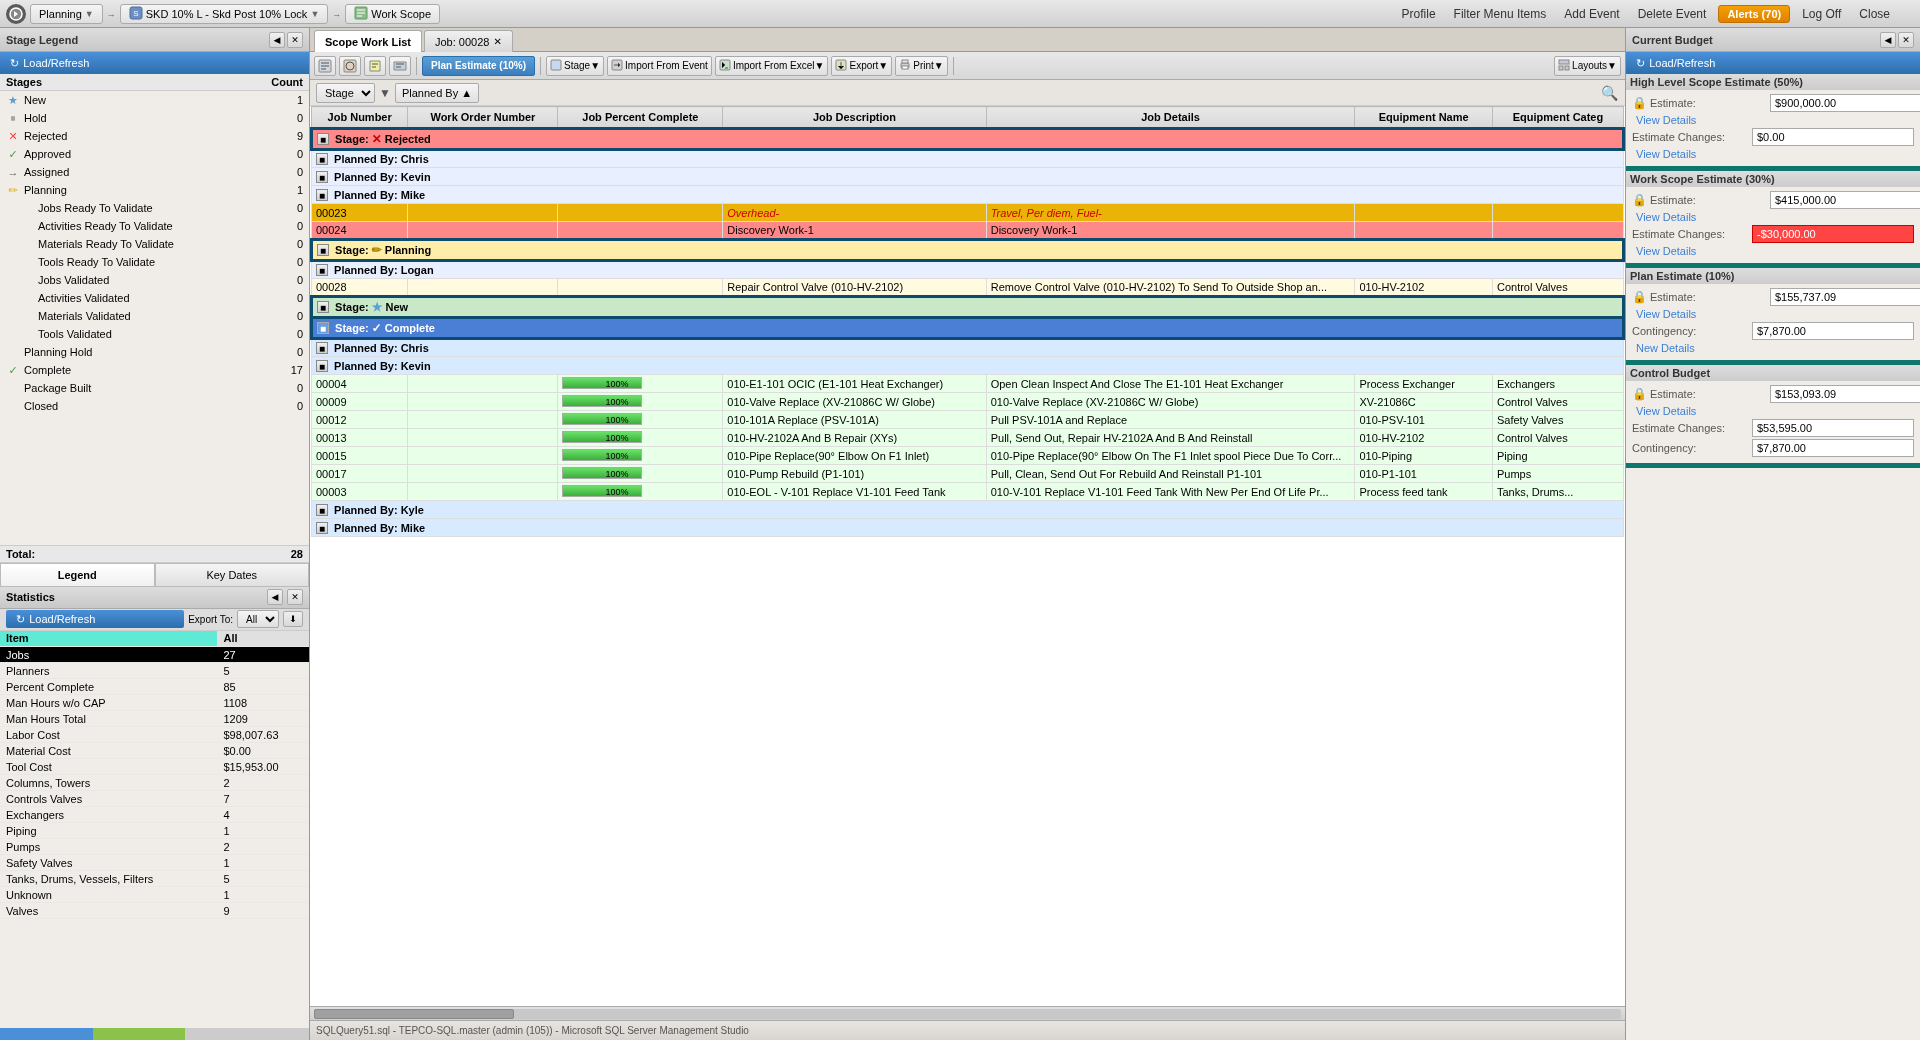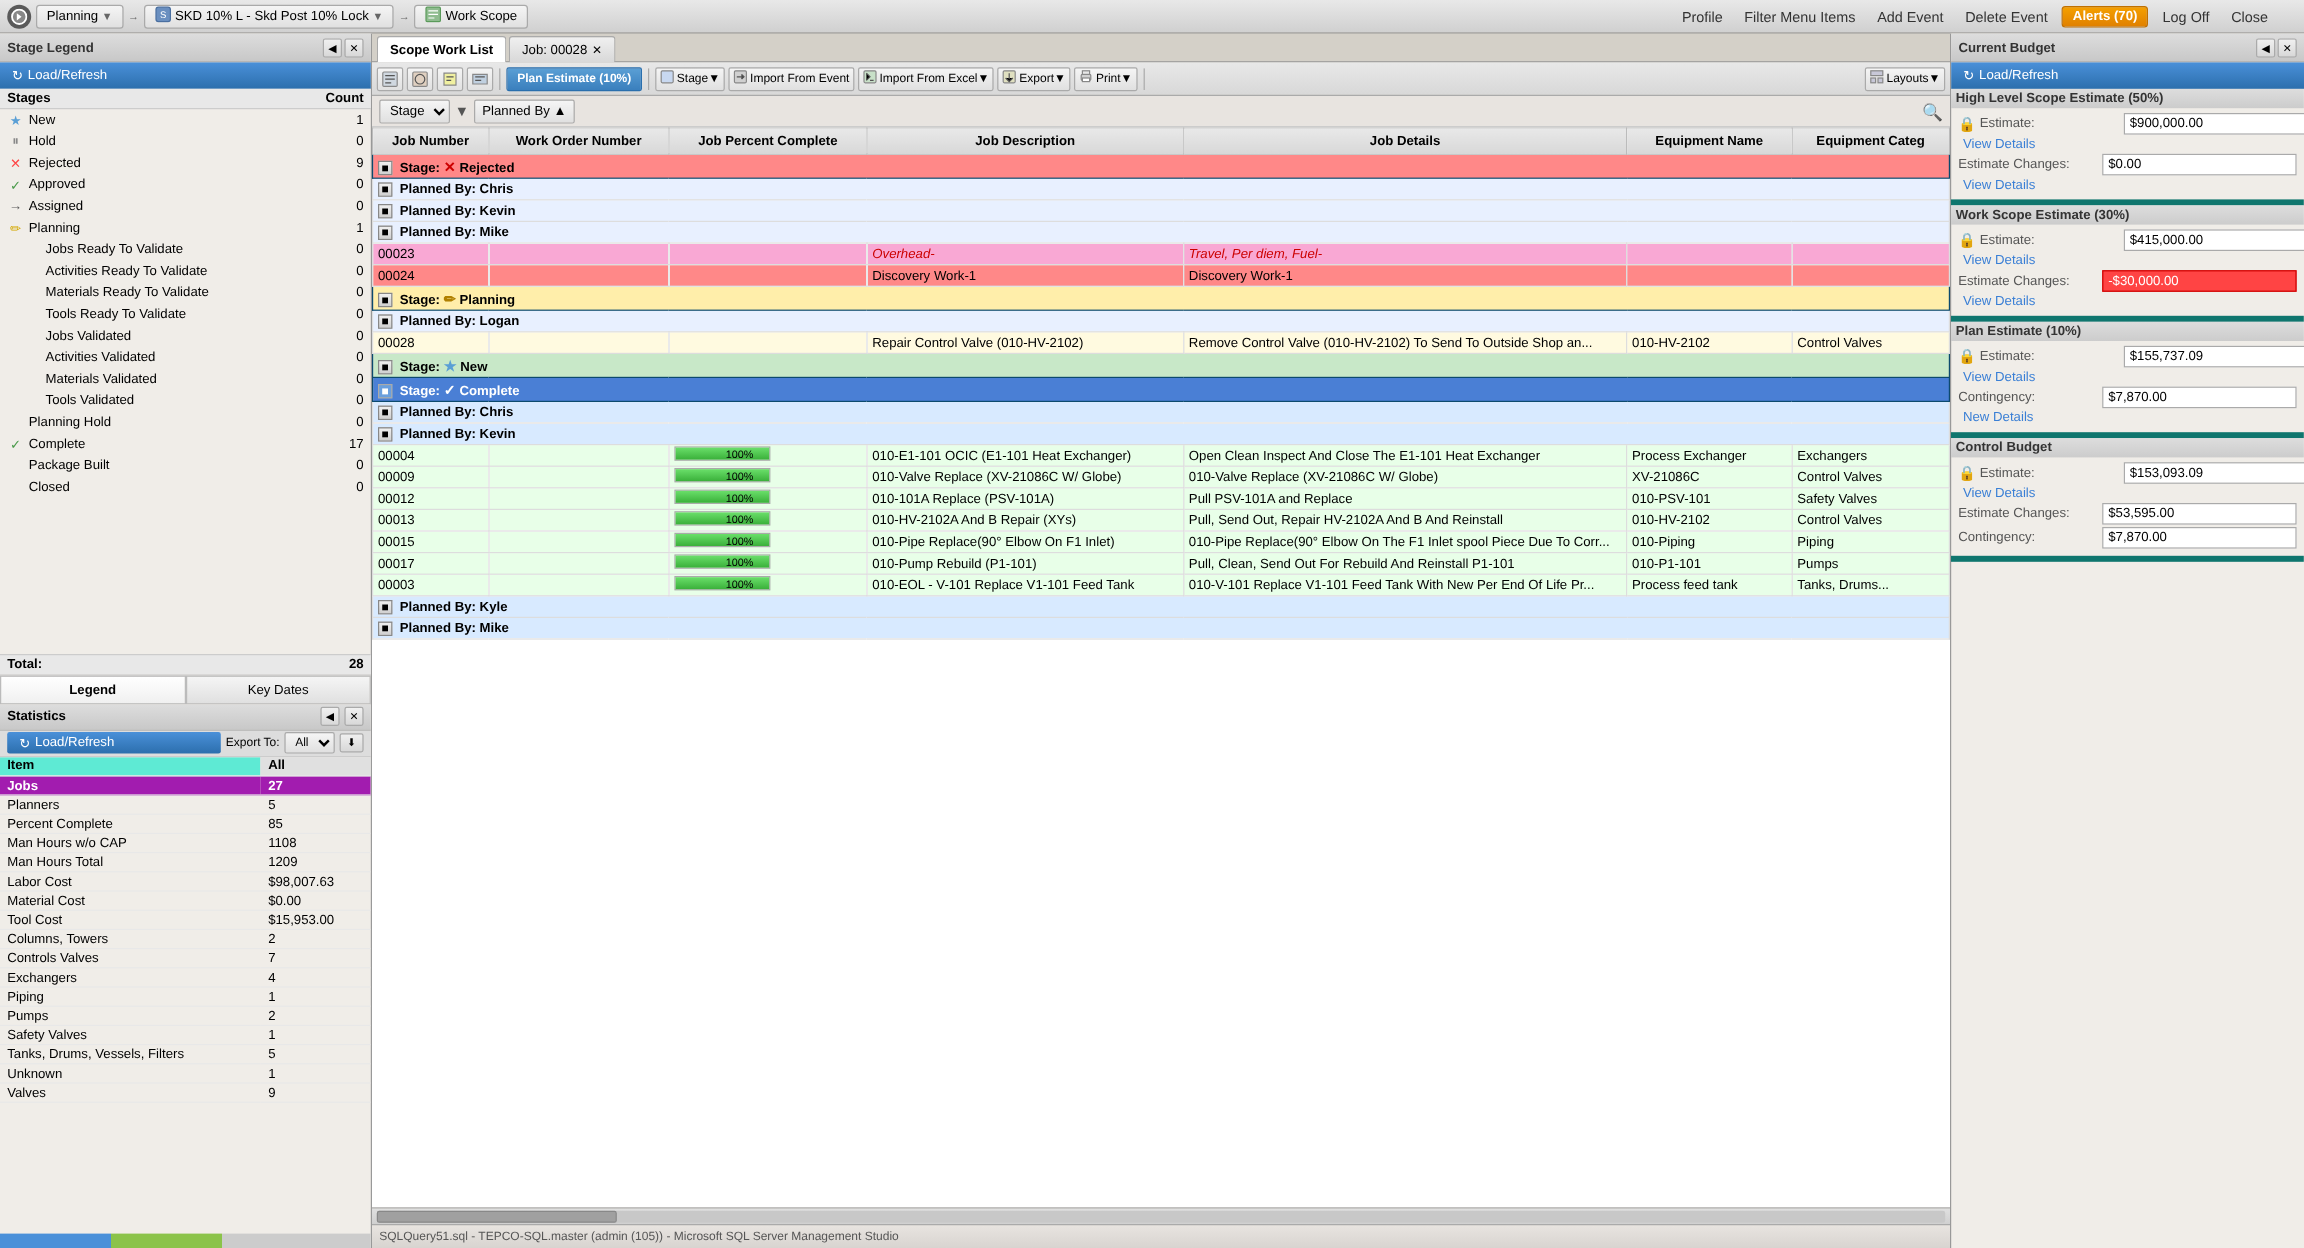--- a/index.html
+++ b/index.html
@@ -44,21 +44,21 @@
 
     
     .stats-panel { flex: 1; display: flex; flex-direction: column; overflow: hidden; }
     .stats-header { background: linear-gradient(to bottom, #ddd, #c8c8c8); border-bottom: 1px solid #aaa; padding: 2px 6px; display: flex; align-items: center; justify-content: space-between; height: 22px; }
     .stats-title { font-size: 11px; font-weight: bold; }
     .stats-controls { display: flex; align-items: center; gap: 4px; }
     .export-dropdown { background: linear-gradient(to bottom, #f5f5f5, #e0e0e0); border: 1px solid #aaa; border-radius: 2px; padding: 1px 4px; font-size: 10px; height: 18px; }
     .stats-table { flex: 1; overflow-y: auto; }
     .stats-table table { width: 100%; border-collapse: collapse; }
     .stats-table td { padding: 1px 6px; font-size: 11px; border-bottom: 1px solid #e8e8e8; height: 16px; }
-    .stats-table .highlight { background: #a21caf; color: white; font-weight: bold; }
+    .stats-table .highlight { background: #000000; color: white; font-weight: normal; }
     .stats-bottom-bar { height: 12px; background: linear-gradient(to right, #4a90d9 0%, #4a90d9 30%, #8bc34a 30%, #8bc34a 60%, #ccc 60%); }
 
     
     .center-panel { flex: 1; display: flex; flex-direction: column; overflow: hidden; }
     .tab-bar { display: flex; background: #d4d0c8; border-bottom: 1px solid #999; height: 24px; padding: 2px 4px 0; gap: 2px; }
     .tab { background: linear-gradient(to bottom, #f0f0f0, #d8d8d8); border: 1px solid #aaa; border-bottom: none; padding: 2px 10px; font-size: 11px; cursor: pointer; border-radius: 3px 3px 0 0; height: 22px; display: flex; align-items: center; }
     .tab.active { background: white; font-weight: bold; }
     .toolbar { display: flex; align-items: center; background: linear-gradient(to bottom, #e8e8e8, #d8d8d8); border-bottom: 1px solid #aaa; padding: 2px 4px; height: 28px; gap: 3px; flex-wrap: nowrap; }
     .tool-btn { background: linear-gradient(to bottom, #f5f5f5, #e0e0e0); border: 1px solid #aaa; border-radius: 2px; padding: 1px 3px; font-size: 10px; cursor: pointer; height: 20px; display: flex; align-items: center; gap: 2px; white-space: nowrap; }
     .tool-sep { width: 1px; background: #aaa; height: 18px; margin: 0 2px; }
@@ -67,21 +67,21 @@
     .stage-dropdown { background: linear-gradient(to bottom, #f5f5f5, #e0e0e0); border: 1px solid #aaa; padding: 1px 4px; font-size: 11px; height: 20px; border-radius: 2px; }
     .planned-by-btn { background: linear-gradient(to bottom, #f5f5f5, #e0e0e0); border: 1px solid #aaa; padding: 1px 6px; font-size: 11px; height: 20px; border-radius: 2px; cursor: pointer; display: flex; align-items: center; gap: 3px; }
     .search-icon-btn { margin-left: auto; background: none; border: none; cursor: pointer; font-size: 14px; color: #555; }
 
     
     .grid-container { flex: 1; overflow: auto; background: white; position: relative; }
     .grid-table { width: 100%; border-collapse: collapse; font-size: 11px; }
     .grid-table th { background: linear-gradient(to bottom, #e8e8e8, #d8d8d8); border: 1px solid #bbb; padding: 2px 4px; font-size: 11px; white-space: nowrap; height: 22px; position: sticky; top: 0; z-index: 10; }
     .grid-table td { border: 1px solid #ddd; padding: 1px 4px; height: 18px; white-space: nowrap; overflow: hidden; max-width: 200px; text-overflow: ellipsis; }
     .stage-header-row { background: #d0d8e8; font-weight: bold; }
-    .stage-header-row td { padding: 2px 4px; height: 20px; border: 1px solid #0c4a6e; }
+    .stage-header-row td { padding: 2px 4px; height: 20px; border: 3px solid #0c4a6e; }
     .stage-rejected { background: #ff8888; }
     .stage-planning { background: #ffeeaa; }
     .stage-new { background: #c8e8c8; }
     .stage-complete { background: #4a7fd5; color: white; }
     .group-header { background: #e8f0ff; font-weight: bold; }
     .group-header td { padding: 1px 4px; height: 18px; }
     .row-rejected { background: #ffcccc; }
     .row-planning { background: #fffae0; }
     .row-complete { background: #e8ffe8; }
     .progress-bar-container { width: 80px; background: #ddd; height: 12px; border: 1px solid #aaa; display: inline-block; position: relative; }
@@ -539,21 +539,21 @@
             </td>
           </tr>
 
           <tr class="group-header">
             <td colspan="7">
               <span class="collapse-icon">■</span>
               Planned By: Mike
             </td>
           </tr>
 
-          <tr class="row-rejected" style="background:#f9a8d4;">
+          <tr class="row-rejected" style="background:#eab308;">
             <td>00023</td>
             <td></td>
             <td></td>
             <td style="color:#cc0000; font-style:italic;">Overhead-</td>
             <td style="color:#cc0000; font-style:italic;">Travel, Per diem, Fuel-</td>
             <td></td>
             <td></td>
           </tr>
           <tr class="row-rejected" style="background:#ff8888;">
             <td>00024</td>

